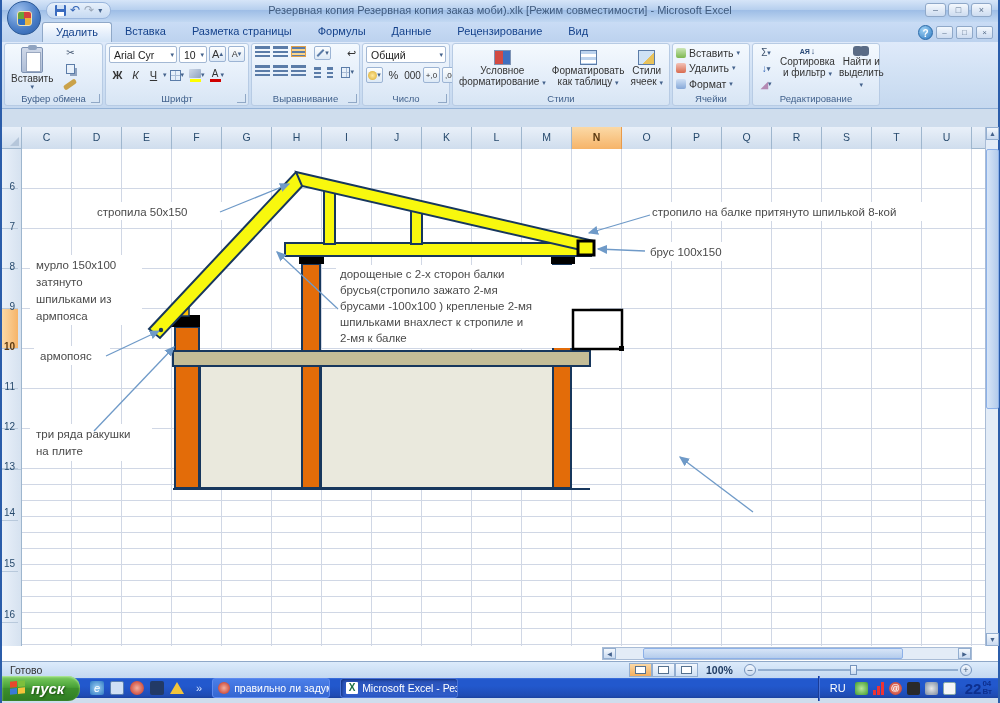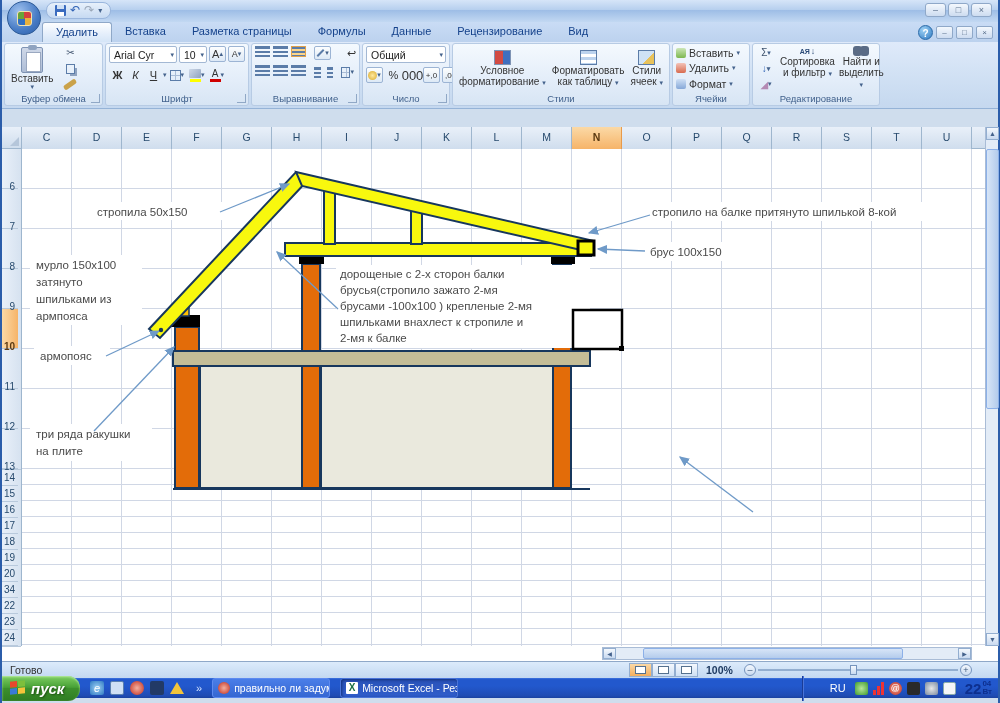--- a/index.html
+++ b/index.html
@@ -88,21 +88,21 @@
   
   .sheet { position:absolute; left:0; top:127px; width:100%; height:534px; background:#fff; }
   .corner { position:absolute; left:0; top:0; width:20px; height:22px; background:linear-gradient(#e9f0f9,#cfdded); border-right:1px solid #9eb6ce; border-bottom:1px solid #9eb6ce; }
   .corner:after { content:""; position:absolute; right:2px; bottom:2px; border-left:9px solid transparent; border-bottom:9px solid #b5c6da; }
   .colheaders { position:absolute; left:20px; top:0; width:967px; height:22px; display:flex; background:linear-gradient(#e9f0f9,#cfdded); border-bottom:1px solid #9eb6ce; }
   .colheaders div { width:50px; height:22px; text-align:center; font-size:10.5px; color:#274a6d; line-height:21px; border-right:1px solid #9eb6ce; background:linear-gradient(#e9f0f9,#cfdded); }
   .colheaders div:nth-child(12) { background:linear-gradient(#fbd9a6,#f6b469); border-right:1px solid #e89a4a; color:#5b3a12; font-weight:bold; }
   .rowheaders { position:absolute; left:0; top:22px; width:20px; height:497px; background:linear-gradient(90deg,#e9f0f9,#d6e2f0); border-right:1px solid #9eb6ce; }
   .rowheaders div { width:100%; text-align:right; padding-right:3px; font-size:10px; color:#274a6d; border-bottom:1px solid #b8c9dc; }
   .rows-big div { height:40px; line-height:76px; }
-  .rows-small div { height:16px; line-height:15px; }
+  .rows-small div { height:16px; line-height:15px;margin-top:35px; }
   .rows-big div:nth-child(5) { background:linear-gradient(90deg,#fbd9a6,#f6b469); color:#5b3a12; font-weight:bold; }
   .cells { position:absolute; left:20px; top:22px; width:967px; height:497px; background:
     repeating-linear-gradient(to right, transparent 0 49px, #d0d7e5 49px 50px); }
   .zone-b { position:absolute; left:0; top:0; width:100%; height:320px;
     background:repeating-linear-gradient(to bottom, transparent 0 39px, #d0d7e5 39px 40px); }
   .zone-s { position:absolute; left:0; top:320px; width:100%; height:177px;
     background:repeating-linear-gradient(to bottom, transparent 0 15px, #d0d7e5 15px 16px); }
   .overlay { position:absolute; left:20px; top:22px; }
 
   
@@ -145,21 +145,21 @@
   .flag i:nth-child(1){background:#e8482d} .flag i:nth-child(2){background:#7dbf3c}
   .flag i:nth-child(3){background:#3a7ad6} .flag i:nth-child(4){background:#f3c43a}
   .ql { display:flex; align-items:center; gap:6px; margin-left:10px; }
   .qlicon { width:14px; height:14px; border-radius:2px; font-size:11px; line-height:14px; text-align:center; color:#fff; }
   .chev { color:#cfe0ff; font-size:11px; margin-left:6px; }
   .taskbtn { margin-left:10px; width:118px; height:20px; border-radius:3px; border:1px solid #5d8af0;
     background:linear-gradient(#4a7ee8,#3567d2); color:#fff; font-size:10.5px; display:flex; align-items:center; gap:4px; padding:0 5px; white-space:nowrap; overflow:hidden; }
   .taskbtn.active { background:linear-gradient(#2a52b8,#2f5dcb); box-shadow:inset 1px 1px 3px #11307c; border-color:#4a74d8; }
   .ticon { width:12px; height:12px; border-radius:50%; flex:none; }
   .xlicon { width:12px; height:12px; flex:none; background:#fff; color:#1e7145; font-weight:bold; font-size:10px; line-height:12px; text-align:center; border-radius:1px; }
-  .tray { margin-left:auto; height:25px; display:flex; align-items:center; gap:5px; padding:0 6px 0 26px; border-left:1px solid #4a74d8; box-shadow:-1px 0 0 #1a3c96; }
+  .tray { margin-left:auto; height:25px; display:flex; align-items:center; gap:5px; padding:0 6px 0 10px; border-left:1px solid #4a74d8; box-shadow:-1px 0 0 #1a3c96; }
   .lang { color:#fff; font-size:11px; margin-right:4px; }
   .tico { width:13px; height:13px; border-radius:2px; font-size:9px; line-height:13px; text-align:center; color:#fff; }
   .sig { display:flex; align-items:flex-end; gap:1px; height:13px; }
   .sig i { width:3px; background:#e33; } .sig i:nth-child(1){height:5px} .sig i:nth-child(2){height:9px} .sig i:nth-child(3){height:13px}
   .clock { display:flex; align-items:center; color:#0d2f8e; font-weight:bold; margin-left:4px; }
   .clock .h { font-size:15px; }
   .clock .mv { display:flex; flex-direction:column; font-size:8px; line-height:8px; margin-left:1px; }
 
   svg text { font-family:"Liberation Sans", sans-serif; }
 </style>
@@ -171,20 +171,21 @@
   <div class="titlebar">
     <div class="orb">
         <div class="orb-pin"></div>
       </div>
     <div class="qat">
       <span class="floppy"></span>
       <span class="u">↶</span>
       <span class="r">↷</span>
       <span class="dd">▾</span>
     </div>
+    <div class="titletext">Резервная копия Резервная копия заказ моби).xlk  [Режим совместимости] - Microsoft Excel</div>
     <div class="winbtns">
       <div class="wbtn">–</div>
       <div class="wbtn">□</div>
       <div class="wbtn">×</div>
     </div>
   </div>
 
   <div class="tabrow">
     <div class="tabs">
         <div>Удалить</div>
@@ -316,21 +317,21 @@
         <div class="combo">
             <span>Общий</span>
             <span class="caret">▾</span>
           </div>
         <div style="display:flex; gap:2px; margin-top:4px; align-items:center;">
           <div class="fbtn frame">
               <span style="width:9px;height:9px;border-radius:50%;background:radial-gradient(#ffe9a0,#d8a828)"></span>
               <span class="caret">▾</span>
             </div>
           <div class="fbtn">%</div>
-          <div class="fbtn" style="font-size:13px">000</div>
+          <div class="fbtn" style="font-size:10px">000</div>
           <div class="fbtn frame" style="font-size:8px">+,0</div>
           <div class="fbtn frame" style="font-size:8px">,00</div>
         </div>
       </div>
       <div class="glabel">Число</div>
       <div class="launcher"></div>
     </div>
 
     <div class="group" style="width:218px">
       <div class="gbody" style="display:flex; justify-content:space-around;">

